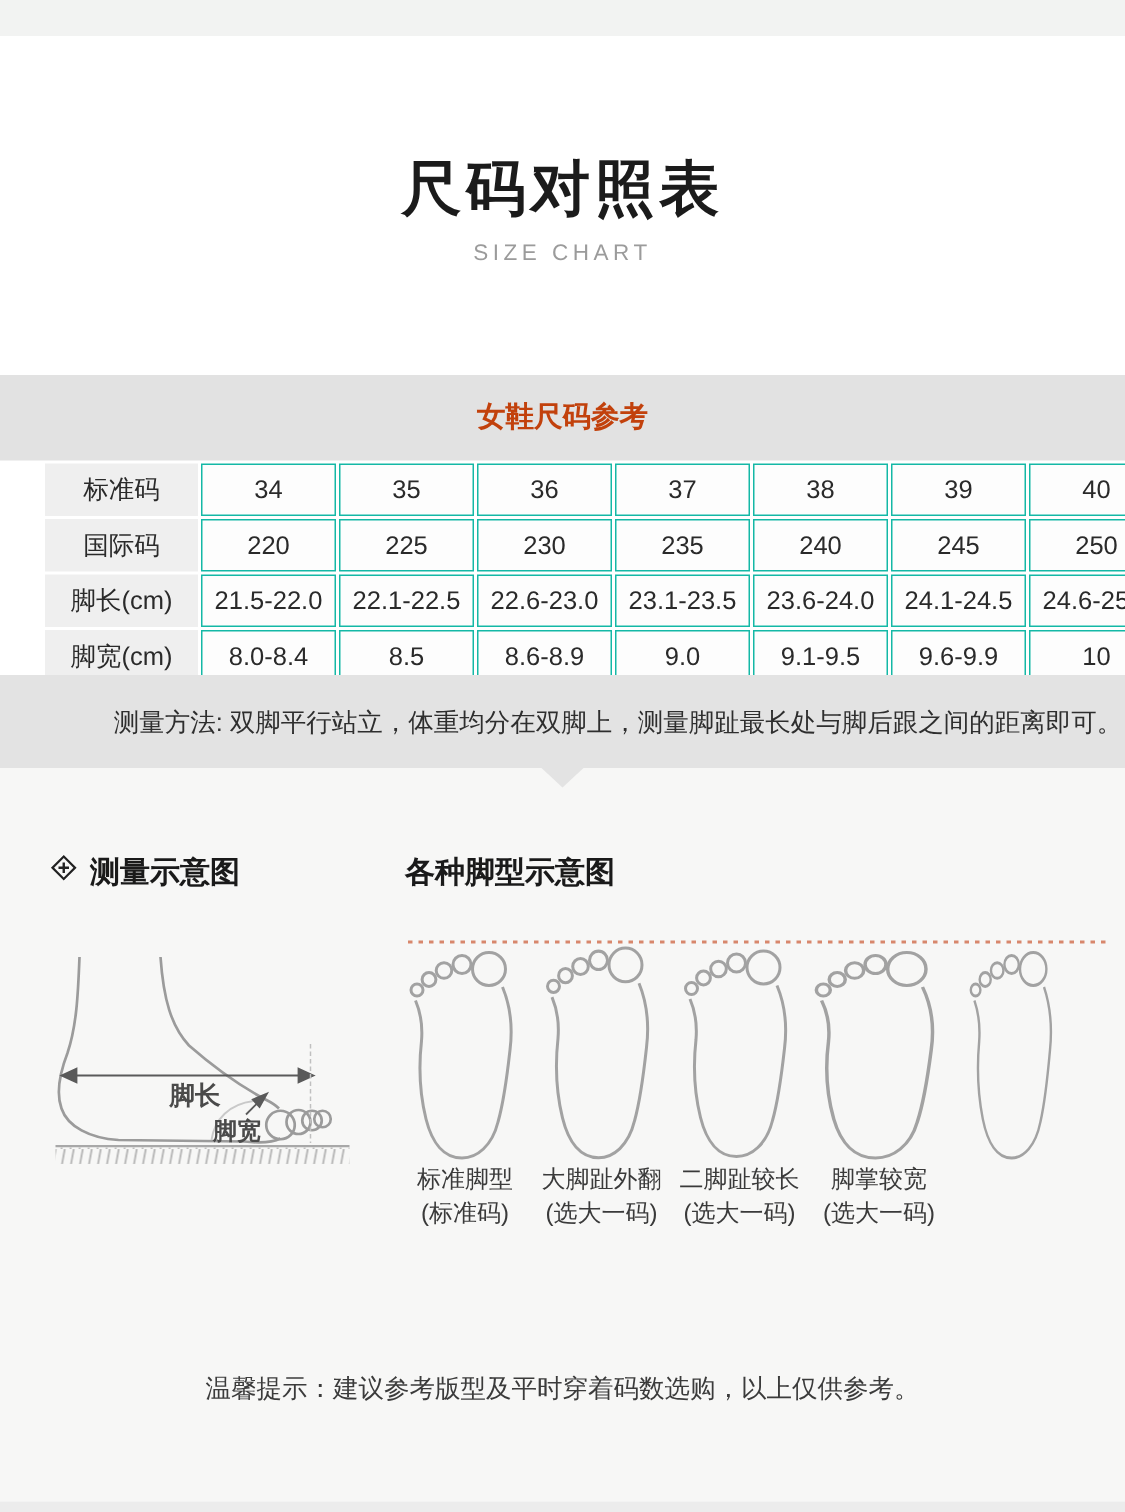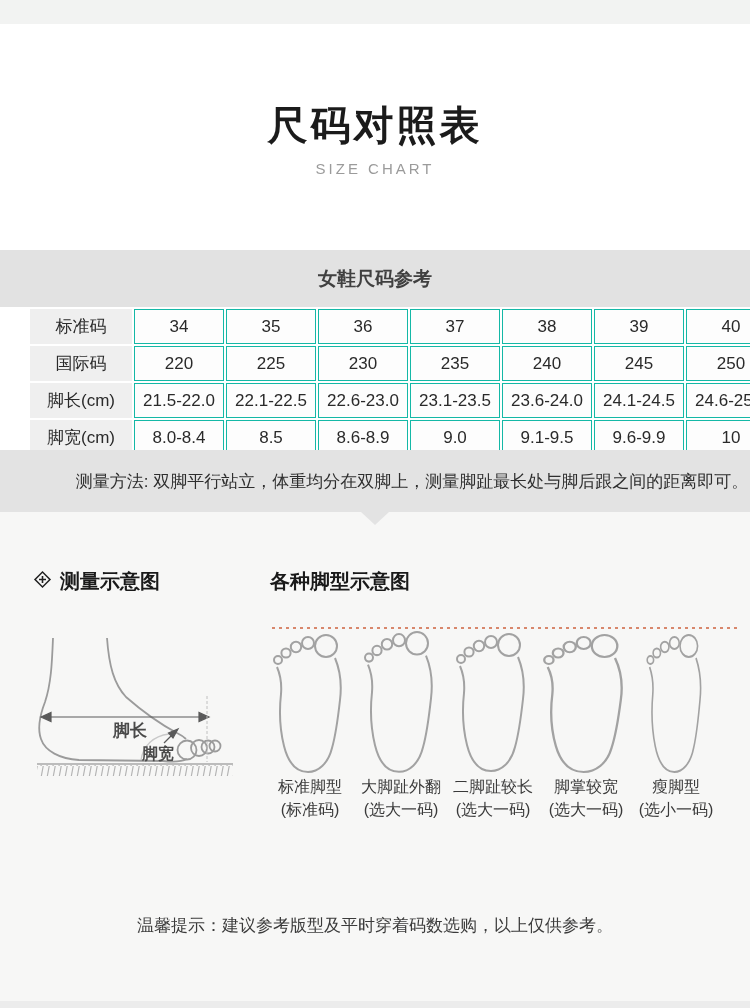--- a/index.html
+++ b/index.html
@@ -8,21 +8,21 @@
   .abs{position:absolute;}
   .strip-top{left:0;top:0;width:750px;height:24px;background:#f2f3f2;}
   .strip-bottom{left:0;top:1001px;width:750px;height:7px;background:#ececec;}
 
   .page-title{left:0;top:98px;width:750px;text-align:center;font-size:40px;font-weight:bold;
               letter-spacing:3px;color:#1b1b1b;}
   .page-subtitle{left:0;top:160px;width:750px;text-align:center;font-size:15px;color:#9b9b9b;
                  letter-spacing:3px;}
 
   .table-caption{left:0;top:250px;width:750px;height:57px;line-height:57px;background:#e2e2e2;
-                 text-align:center;font-size:19px;font-weight:bold;color:#404040;}
+                 text-align:center;font-size:19px;font-weight:bold;color:#c2410c;}
   .size-table-wrap{left:0;top:307px;width:648px;padding-left:28px;}
   table.size-table{width:750px;border-collapse:separate;border-spacing:2px;table-layout:fixed;}
   table.size-table td{height:31px;text-align:center;vertical-align:middle;font-size:17px;color:#2a2a2a;}
   td.row-label{background:#efefef;width:100px;}
   td.cell-val{background:#fdfdfd;border:1px solid #14b8a6;}
 
   .measure-band{left:0;top:450px;width:750px;height:62px;background:#e3e3e3;display:flex;
                 align-items:center;justify-content:center;font-size:17px;color:#2e2e2e;padding-left:37px;}
   .band-triangle{left:361px;top:512px;width:0;height:0;border-left:14px solid transparent;
                  border-right:14px solid transparent;border-top:13px solid #e3e3e3;}
@@ -187,21 +187,17 @@
     <div>(选大一码)</div>
   </div>
   <div class="foot-label" style="left:437px;top:775px;">
     <div>二脚趾较长</div>
     <div>(选大一码)</div>
   </div>
   <div class="foot-label" style="left:530px;top:775px;">
     <div>脚掌较宽</div>
     <div>(选大一码)</div>
   </div>
-  <div class="foot-label" style="left:620px;top:775px;">
-    <div>瘦脚型</div>
-    <div>(选小一码)</div>
-  </div>
 
   <div class="abs footer-note">温馨提示：建议参考版型及平时穿着码数选购，以上仅供参考。</div>
 
   <div class="abs strip-bottom"></div>
 </div>
 
 </body></html>

